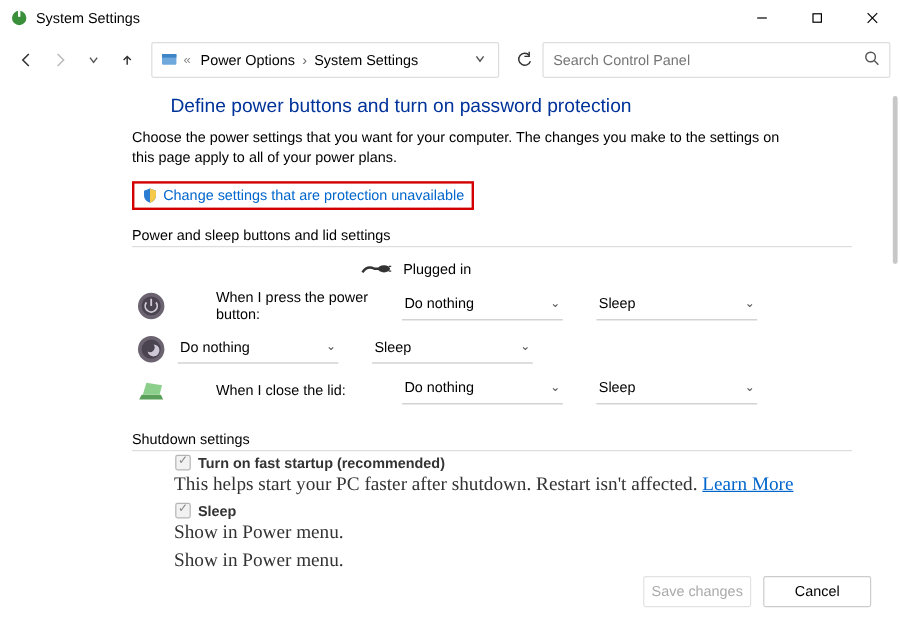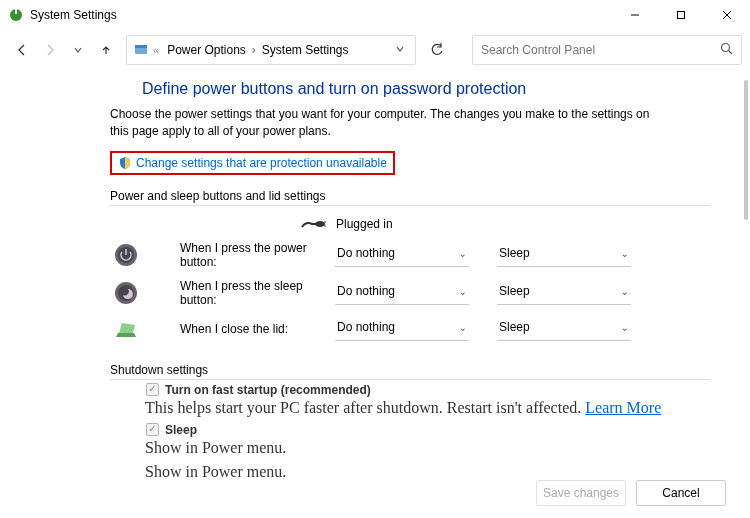--- a/index.html
+++ b/index.html
@@ -12,21 +12,21 @@
   .nav-row { height: 40px; display: flex; align-items: center; padding: 0 8px; gap: 0; }
   .nav-btn { width: 28px; height: 28px; display: flex; align-items: center; justify-content: center; color: #444; }
   .address-bar { flex: 0 0 290px; height: 30px; border: 1px solid #ddd; display: flex; align-items: center; padding: 0 6px; margin: 0 6px; border-radius: 2px; }
   .address-bar .crumb { color: #000; font-size: 12px; padding: 0 4px; }
   .address-bar .sep { color: #666; padding: 0 2px; }
   .address-bar .addr-icon { width: 16px; height:16px; margin-right:4px; }
   .address-bar .chev-left { color:#888; margin-right:4px; font-size:11px;}
   .address-bar .spacer { flex: 1; }
   .addr-dd { color: #555; padding: 0 4px; }
   .refresh-btn { width: 30px; height: 30px; display: flex; align-items: center; justify-content: center; color: #333; }
-  .search-box { flex: 1; height: 30px; border: 1px solid #ddd; display: flex; align-items: center; padding: 0 8px; margin-left: 20px; border-radius: 2px; }
+  .search-box { flex: 1; height: 30px; border: 1px solid #ddd; display: flex; align-items: center; padding: 0 8px; margin-left: 0; border-radius: 2px; }
   .search-box input { border: none; outline: none; flex: 1; font-size: 12px; color: #666; font-family: inherit; }
   .search-box .mag { color: #555; }
   .content { position: absolute; left: 110px; top: 80px; width: 560px; }
   .page-title { color: #003399; font-size: 16px; font-weight: 400; margin-bottom: 8px; margin-left: 32px; }
   .page-desc { color: #000; font-size: 12px; line-height: 1.45; margin-bottom: 10px; }
   .change-link-wrap { display: inline-flex; align-items: center; border: 2px solid #d40000; padding: 3px 6px; margin-bottom: 14px; }
   .shield { width: 14px; height: 14px; margin-right: 4px; }
   .change-link { color: #0066cc; font-size: 12px; cursor: pointer; }
   .section-head { color: #000; font-size: 12px; margin-bottom: 6px; position: relative; }
   .section-head::after { content: ""; position: absolute; left: 0; right: -40px; bottom: -3px; height: 1px; background: #ddd; }
@@ -173,21 +173,20 @@
         <span class="car">⌄</span>
       </div>
   </div>
 
   <div class="setting-row">
     <svg class="ico" viewBox="0 0 24 24">
         <circle cx="12" cy="12" r="11" fill="#6b6470"></circle>
         <circle cx="12" cy="12" r="8" fill="#4a4450"></circle>
         <path d="M14 8 A5 5 0 1 1 9 14 A4 4 0 0 0 14 8 Z" fill="#cfc8d6"></path>
       </svg>
-    <span class="lbl">When I press the sleep button:</span>
     <div class="dd">
         <span>Do nothing</span>
         <span class="car">⌄</span>
       </div>
     <div class="dd">
         <span>Sleep</span>
         <span class="car">⌄</span>
       </div>
   </div>
 

